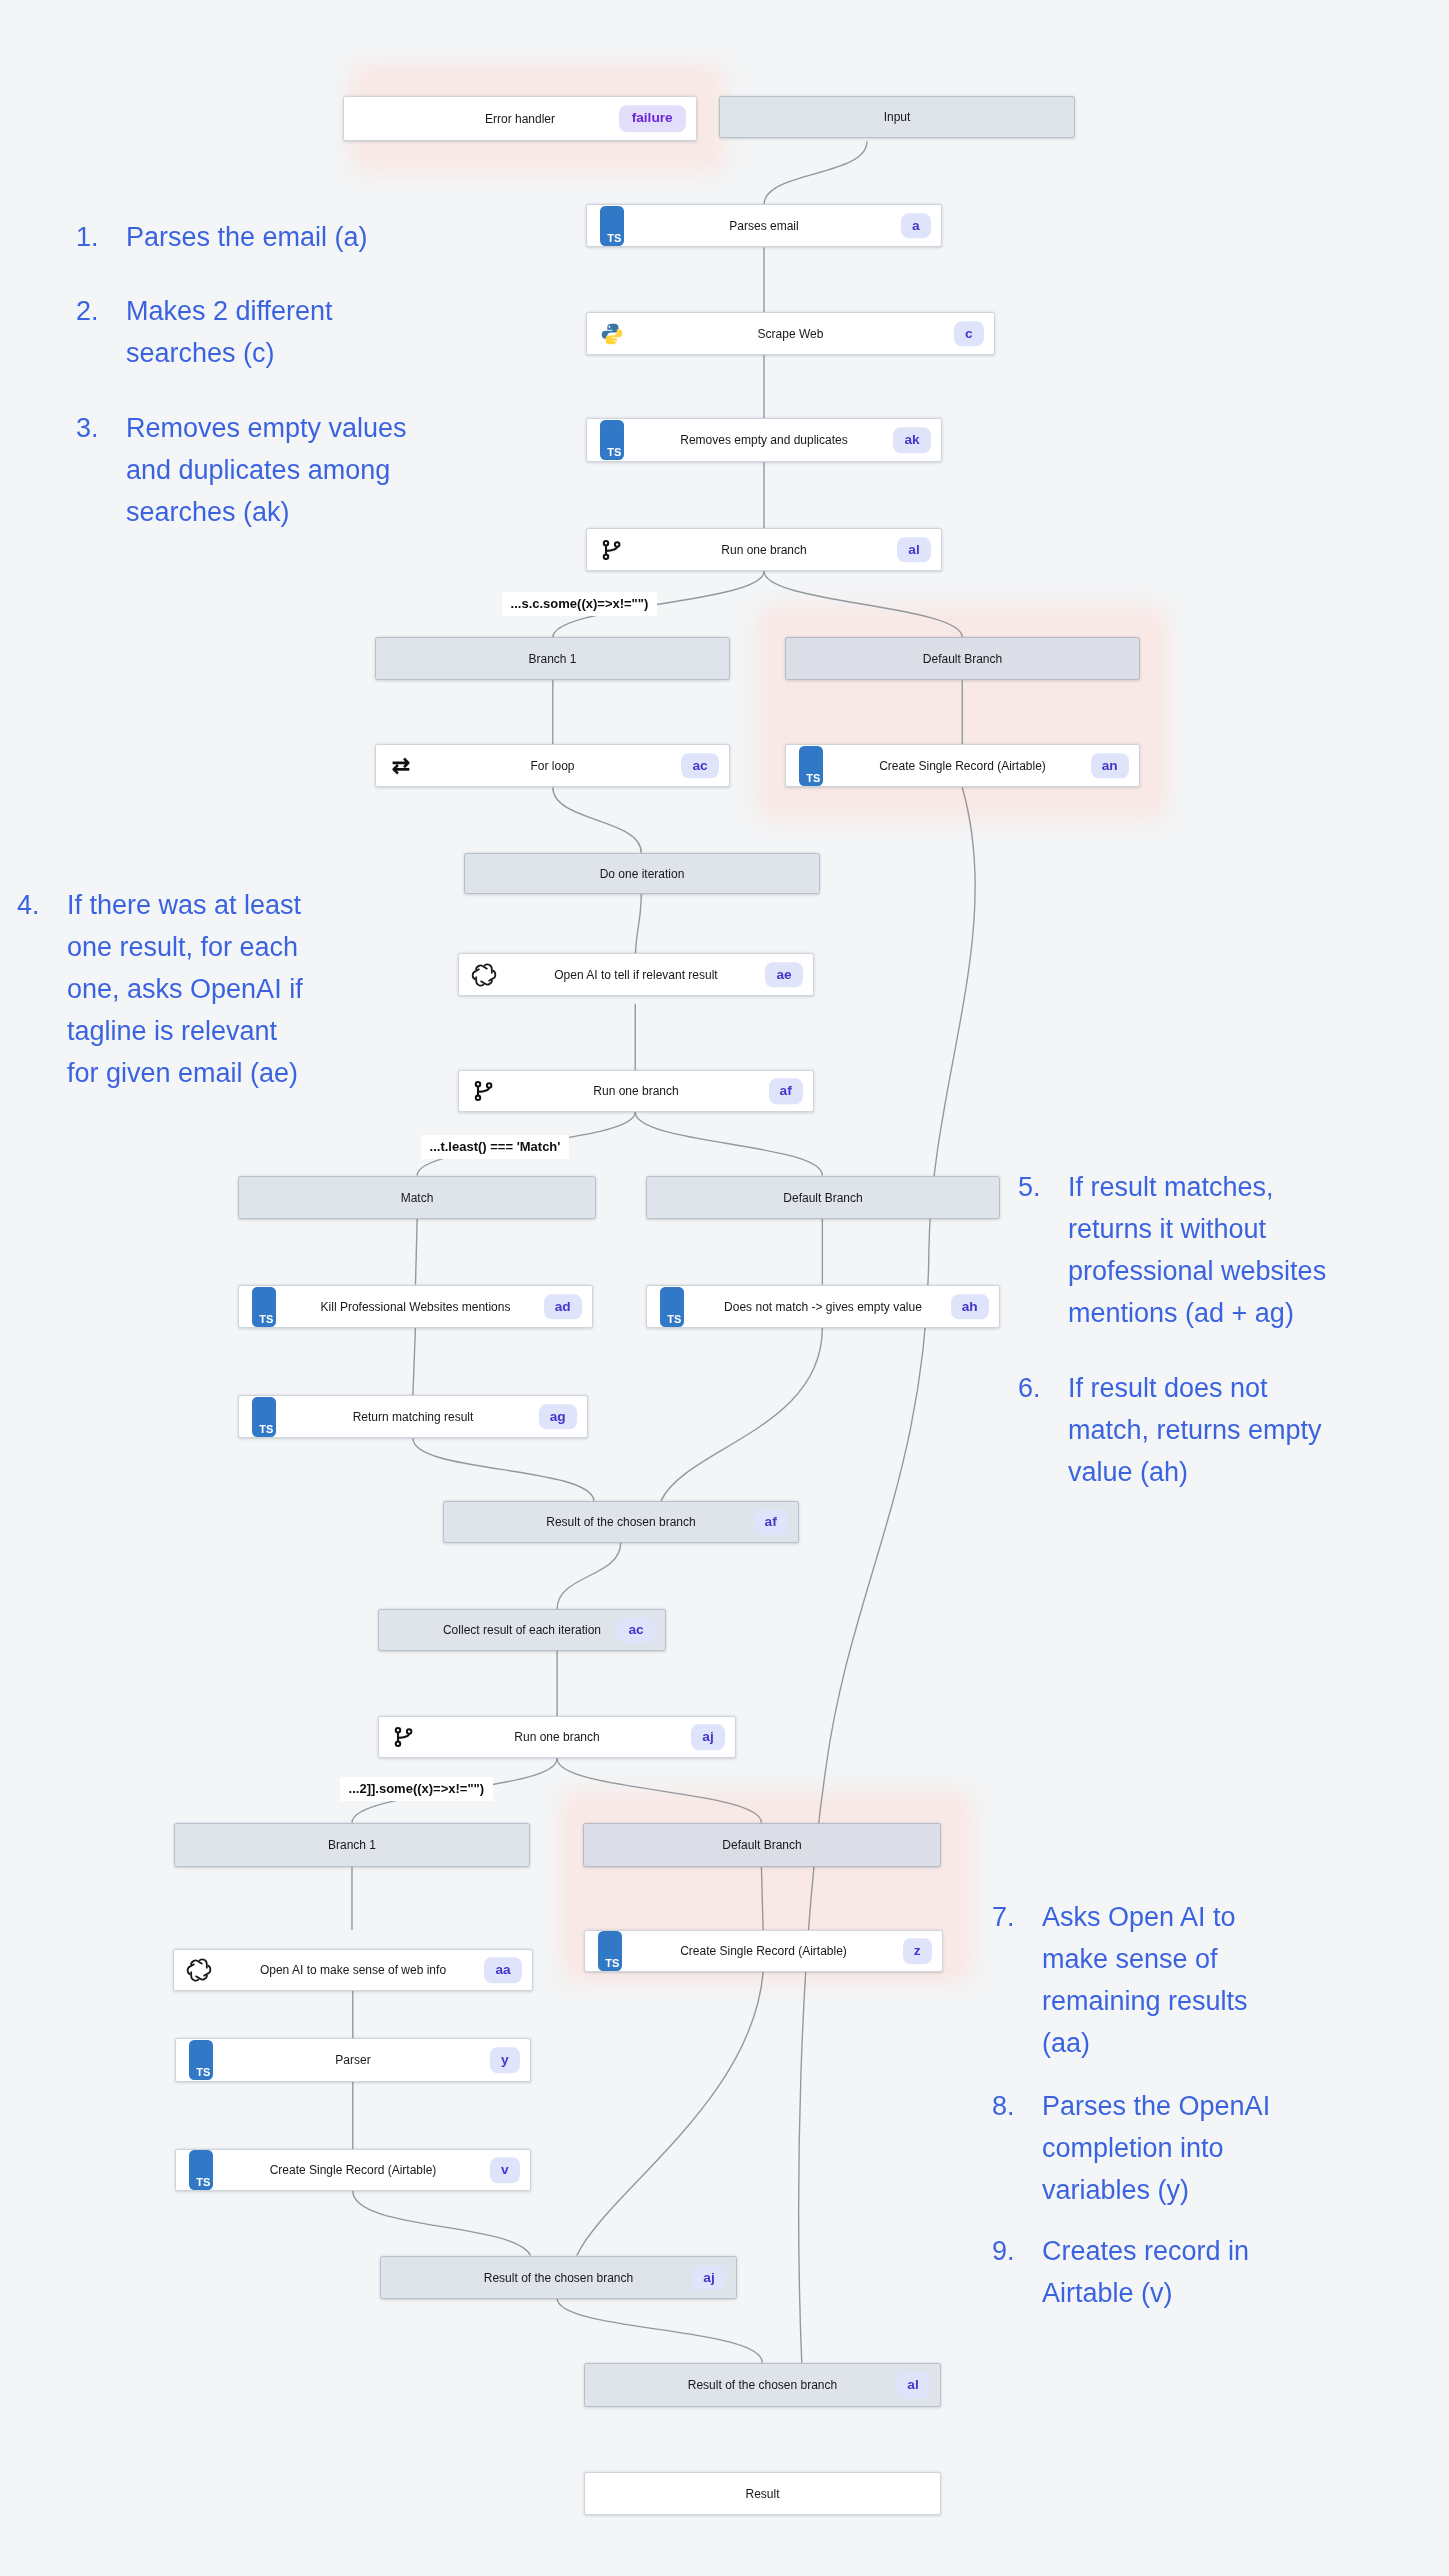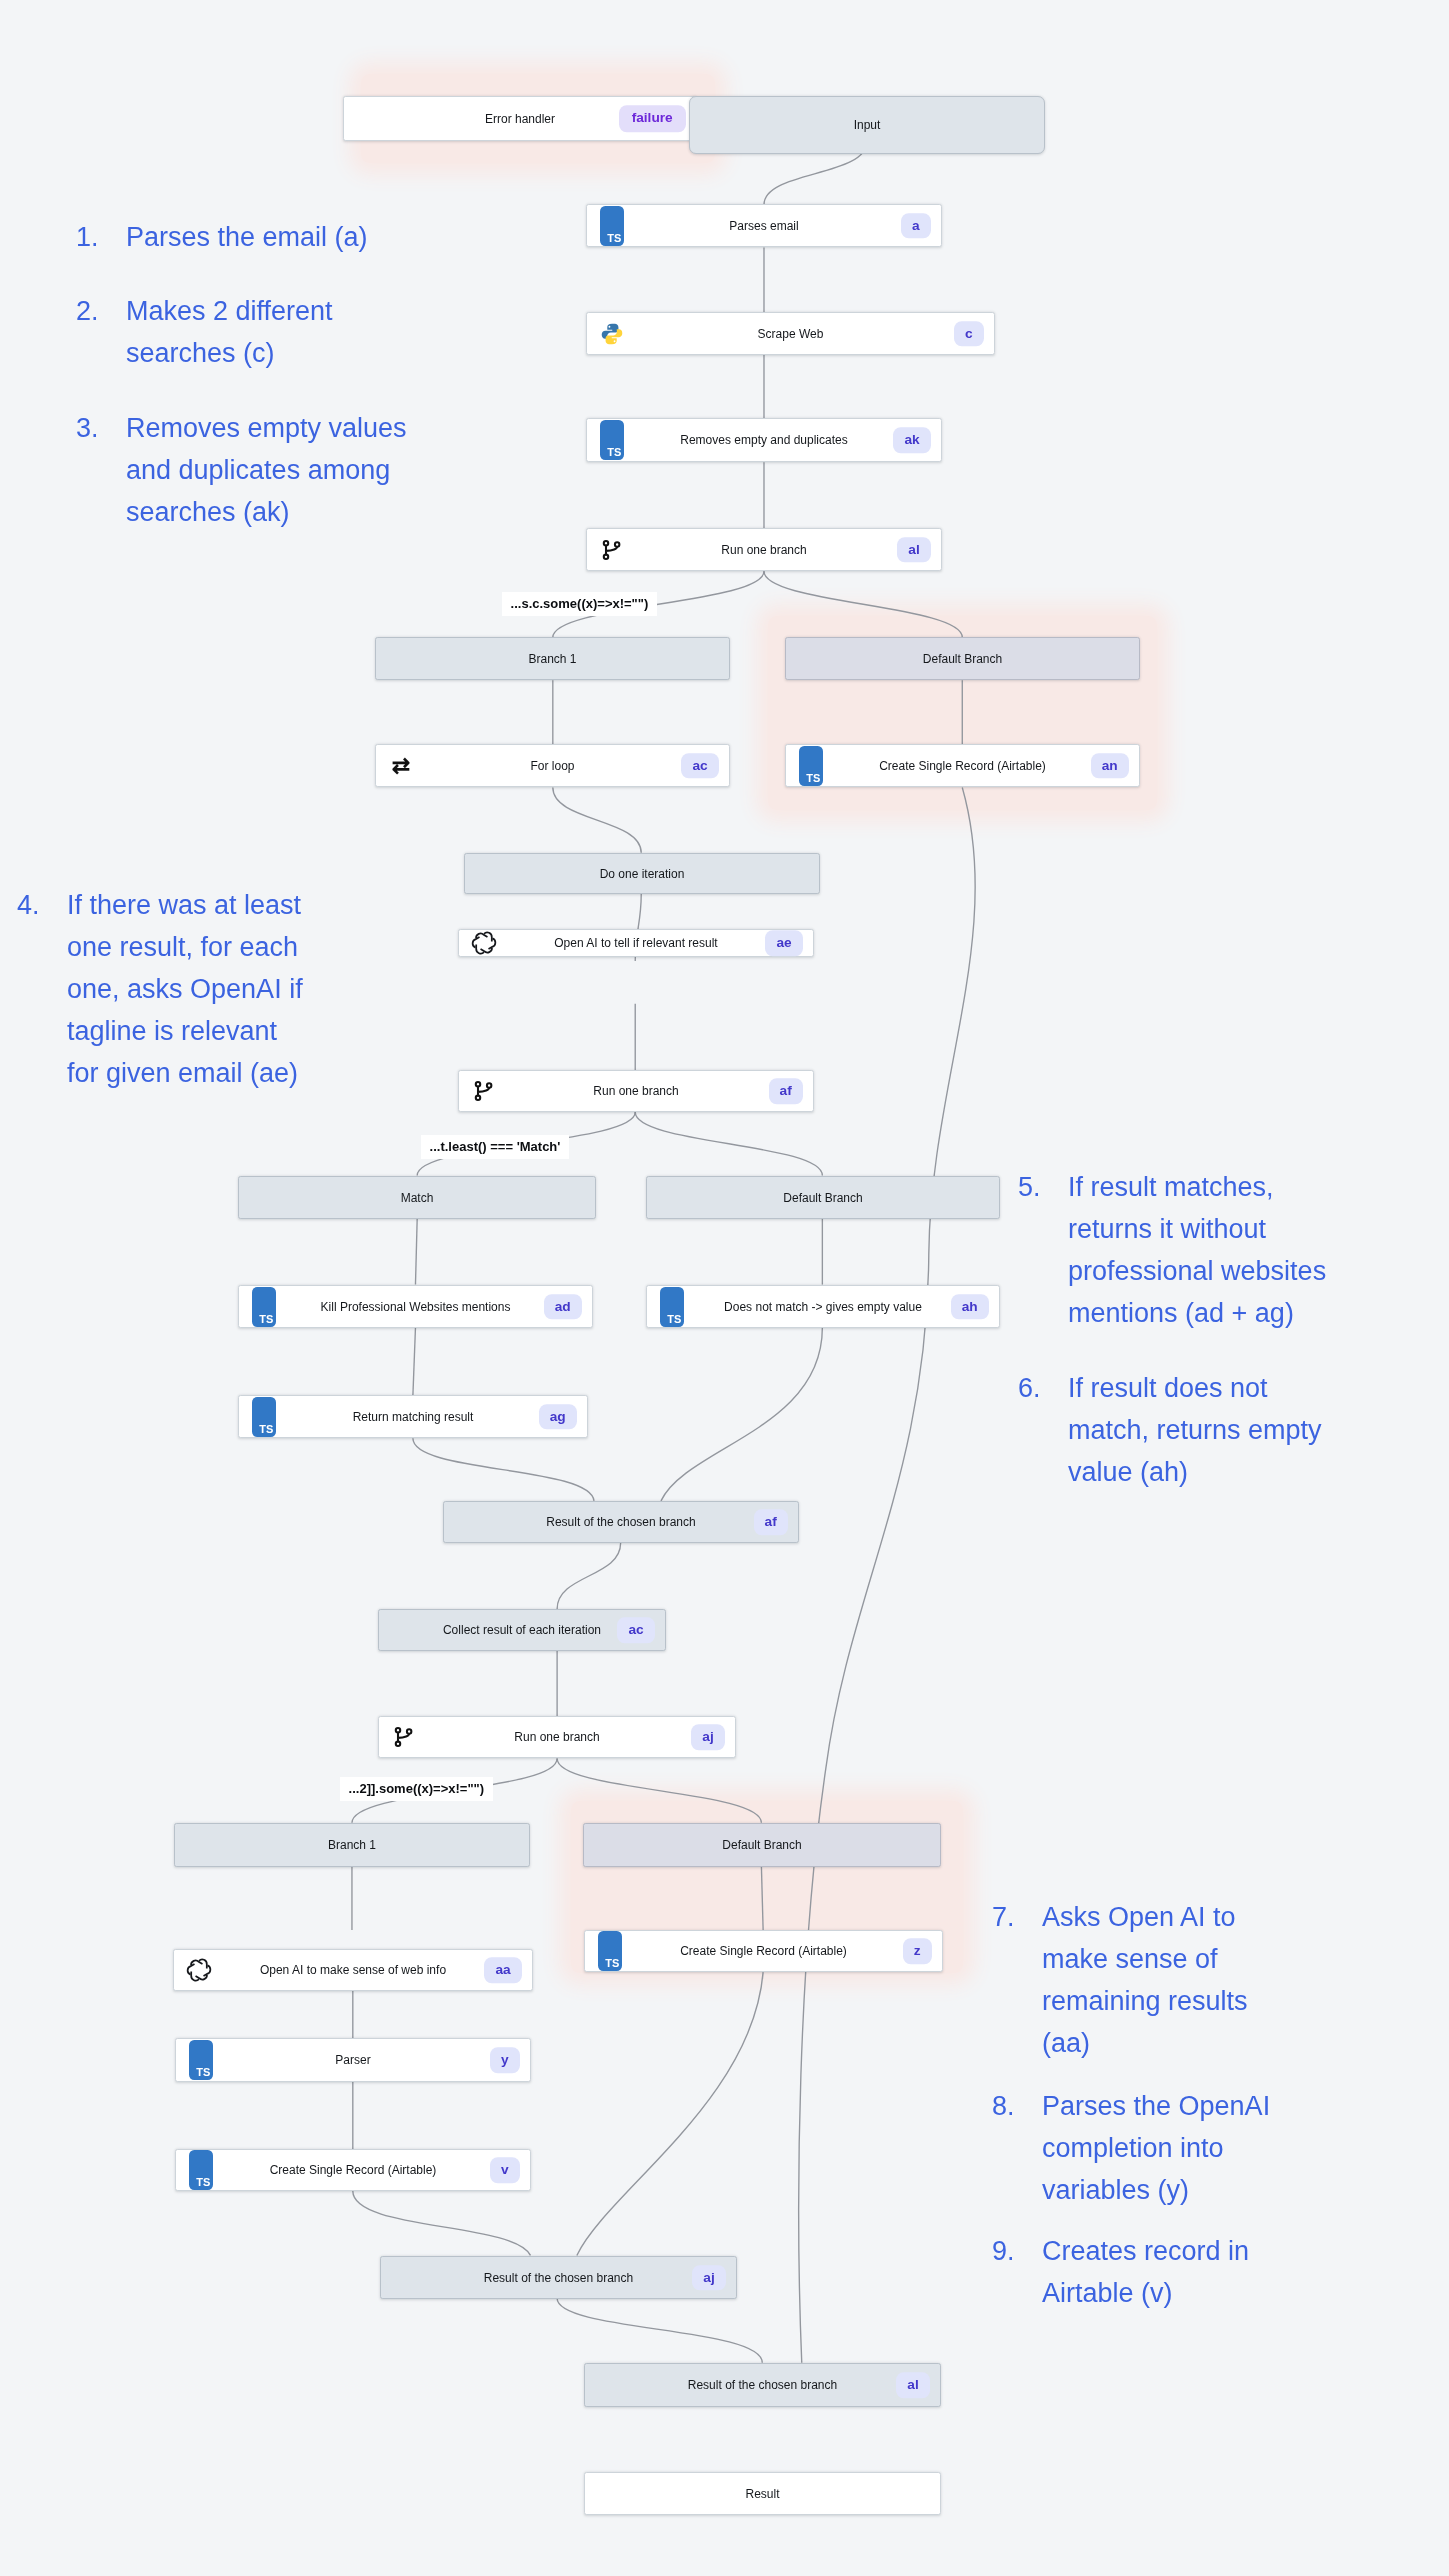--- a/index.html
+++ b/index.html
@@ -129,21 +129,21 @@
       <path d="M411 2425 L411 2503"></path>
       <path d="M411 2552 C411 2598 598 2588 618 2627"></path>
       <path d="M889 2297 C876 2448 708 2552 672 2627"></path>
       <path d="M649 2677 C649 2716 888 2710 888 2752"></path>
       <path d="M1121 917 C1170 1090 1084 1260 1082 1460 C1080 1720 990 1850 962 2060 C930 2280 926 2560 934 2752"></path>
     </svg>
 <div class="node" style="left: 343px; top: 96px; width: 354px; height: 45px;">
       <span class="label">Error handler</span>
       <span class="badge failure">failure</span>
     </div>
-    <div class="node gray" style="left: 689px; top: 96px; width: 356px; height: 58px; border-radius: 7px;">
+    <div class="node gray" style="left: 719px; top: 96px; width: 356px; height: 42px;">
       <span class="label">Input</span>
     </div>
     <div class="node" style="left: 586px; top: 204px; width: 356px; height: 43px;">
       <span class="icon">
         <span class="icon-ts">TS</span>
       </span>
       <span class="label">Parses email</span>
       <span class="badge">a</span>
     </div>
     <div class="node" style="left: 586px; top: 312px; width: 409px; height: 43px;">
@@ -195,21 +195,21 @@
     <div class="node" style="left: 785px; top: 744px; width: 355px; height: 43px;">
       <span class="icon">
         <span class="icon-ts">TS</span>
       </span>
       <span class="label">Create Single Record (Airtable)</span>
       <span class="badge">an</span>
     </div>
     <div class="node gray" style="left: 464px; top: 853px; width: 356px; height: 41px;">
       <span class="label">Do one iteration</span>
     </div>
-    <div class="node" style="left: 458px; top: 929px; width: 356px; height: 28px;">
+    <div class="node" style="left: 458px; top: 953px; width: 356px; height: 43px;">
       <span class="icon">
         <svg width="26" height="26" viewBox="0 0 30 30">
       <g fill="none" stroke="#16181c" stroke-width="2">
         <path d="M15 4.5 a5.2 5.2 0 0 1 9 3.8 v5"></path>
         <path d="M24.8 9.6 a5.2 5.2 0 0 1 -0.3 9.8 l-4.3 2.5"></path>
         <path d="M24.2 20.5 a5.2 5.2 0 0 1 -8.9 3.9 l-4.3-2.5"></path>
         <path d="M15 25.5 a5.2 5.2 0 0 1 -9-3.8 v-5"></path>
         <path d="M5.2 20.4 a5.2 5.2 0 0 1 0.3-9.8 l4.3-2.5"></path>
         <path d="M5.8 9.5 a5.2 5.2 0 0 1 8.9-3.9 l4.3 2.5"></path>
       </g>

